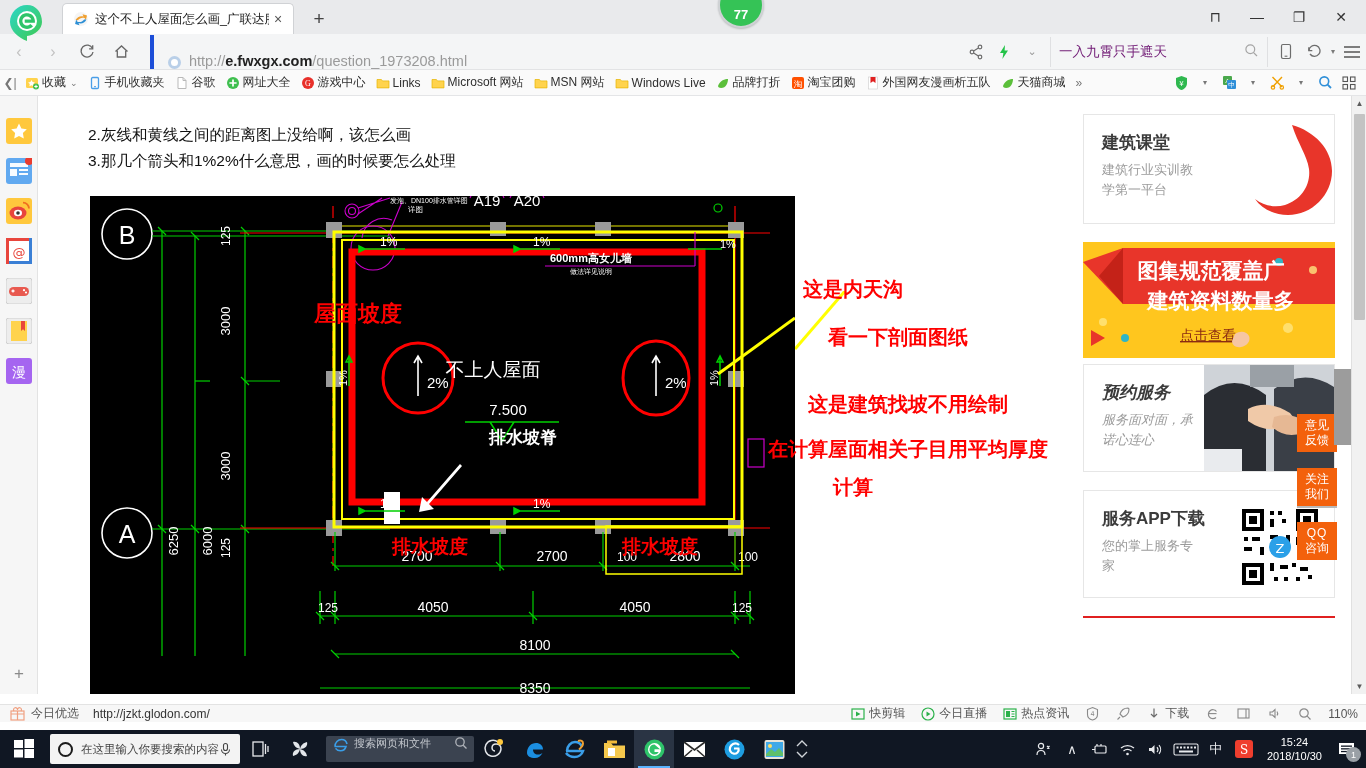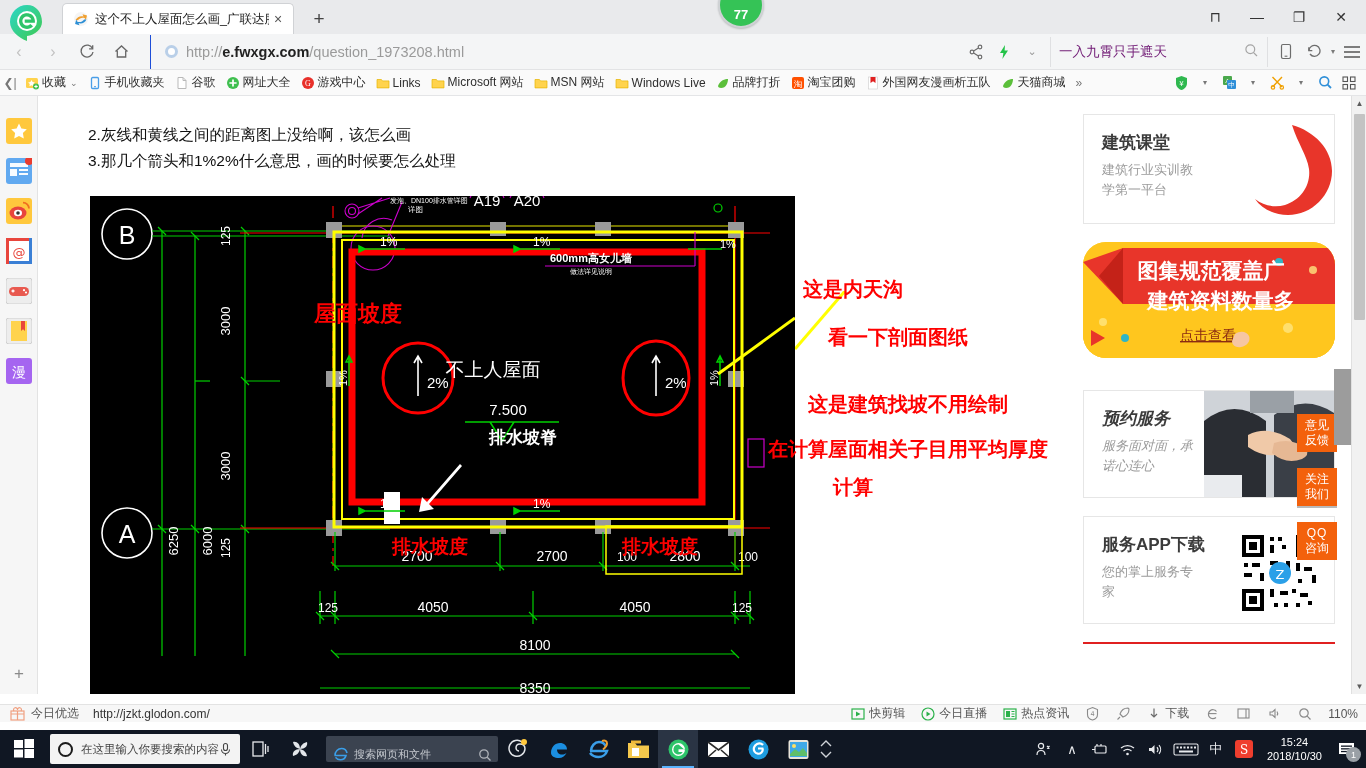--- a/index.html
+++ b/index.html
@@ -55,22 +55,22 @@
   .navbar {
     position: absolute; left: 0; top: 34px; width: 1366px; height: 36px;
     background: #f4f5f6; display: flex; align-items: center; border-bottom: 1px solid #e2e3e5;
   }
   .navbtn {
     width: 30px; height: 30px; margin-left: 4px; display: flex; align-items: center;
     justify-content: center; color: #6a6a6a; cursor: pointer; font-size: 16px;
   }
   .navbtn.disabled { color: #c2c2c2; }
   .urlbar {
-    flex: 0 0 auto; margin-left: 14px; height: 34px; display: flex; align-items: center;
-    border-left: 1px solid #1d4ed8; padding-left: 14px; width: 710px;
+    flex: 0 0 auto; margin-left: 14px; height: 34px; display: flex; align-items: flex-end;
+    border-left: 4px solid #1d4ed8; padding-left: 14px; width: 710px;
   }
   .url-dot {
     width: 13px; height: 13px; border-radius: 50%; border: 3px solid #b9cfe8;
     background: #fff; margin-right: 8px; flex: 0 0 13px;
   }
   .url-text { font-size: 14.5px; color: #9a9a9a; white-space: nowrap; }
   .url-text b { color: #222; font-weight: 600; }
   .nav-right { margin-left: auto; display: flex; align-items: center; height: 34px; }
   .nav-ico {
     width: 28px; height: 28px; display: flex; align-items: center; justify-content: center;
@@ -138,23 +138,22 @@
     position: absolute; left: 1045px; top: 0; width: 252px; height: 598px;
     padding-top: 18px;
   }
   .adcard {
     width: 252px; background: #fff; border: 1px solid #e6e6e6; margin-bottom: 18px;
     position: relative; overflow: hidden;
   }
   .adcard .t { font-size: 17px; color: #3b3b3b; padding: 16px 0 6px 18px; font-weight: 600; }
   .adcard .s { font-size: 13px; color: #9b9b9b; padding: 0 0 14px 18px; line-height: 20px; width: 120px; }
   .ad-banner {
-    width: 252px; height: 116px; margin-bottom: 32px; position: relative; overflow: hidden;
+    width: 252px; height: 116px; margin-bottom: 6px; position: relative; overflow: hidden;
     background: linear-gradient(120deg,#ffd93b 0%,#ffc41e 40%,#ffb300 100%);
-    border-radius: 23px;
   }
 
   
   .vscroll {
     position: absolute; right: 0; top: 96px; width: 15px; height: 598px;
     background: #f1f1f1; border-left: 1px solid #e0e0e0;
   }
   .vscroll .arrow {
     width: 15px; height: 15px; display: flex; align-items: center; justify-content: center;
     color: #5b5b5b; font-size: 8px; cursor: pointer;
@@ -199,22 +198,22 @@
     display: flex; align-items: center; padding: 0 8px; margin-left: 2px; cursor: text;
   }
   .cortana .o {
     width: 15px; height: 15px; border: 2px solid #1b1b1b; border-radius: 50%; margin-right: 8px; flex: 0 0 15px;
   }
   .cortana .ph { font-size: 11.5px; color: #444; flex: 1 1 auto; white-space: nowrap; }
   .tb-ico { width: 40px; height: 38px; display: flex; align-items: center; justify-content: center; cursor: pointer; position: relative; }
   .tb-ico.active { background: #2a3444; }
   .tb-ico.active::after { content:''; position:absolute; left:4px; right:4px; bottom:0; height:2px; background:#5ab3ff; }
   .tb-search2 {
-    width: 172px; height: 26px; background: #3b4350; border-radius: 2px;
-    display: flex; align-items: flex-end; padding: 0 6px; margin-left: 6px; cursor: text;
+    width: 148px; height: 26px; background: #3b4350; border-radius: 2px;
+    display: flex; align-items: flex-start; padding: 0 6px; margin-left: 6px; cursor: text;
   }
   .tb-search2 .ph { font-size: 11px; color: #c3c7cd; flex: 1 1 auto; white-space: nowrap; margin-left: 5px; }
   .tray { margin-left: auto; display: flex; align-items: center; gap: 2px; padding-right: 4px; color: #e8eaed; }
   .tray-ico { width: 26px; height: 38px; display: flex; align-items: center; justify-content: center; font-size: 13px; cursor: pointer; }
   .clock { text-align: center; font-size: 11px; line-height: 14px; color: #fff; padding: 0 8px; cursor: pointer; }
   .notif { width: 30px; height: 38px; display: flex; align-items: center; justify-content: center; position: relative; cursor: pointer; }
   .notif .cnt {
     position: absolute; right: 1px; bottom: 6px; width: 15px; height: 15px; border-radius: 50%;
     background: #9aa0a6; color: #fff; font-size: 9px; display: flex; align-items: center; justify-content: center;
   }

